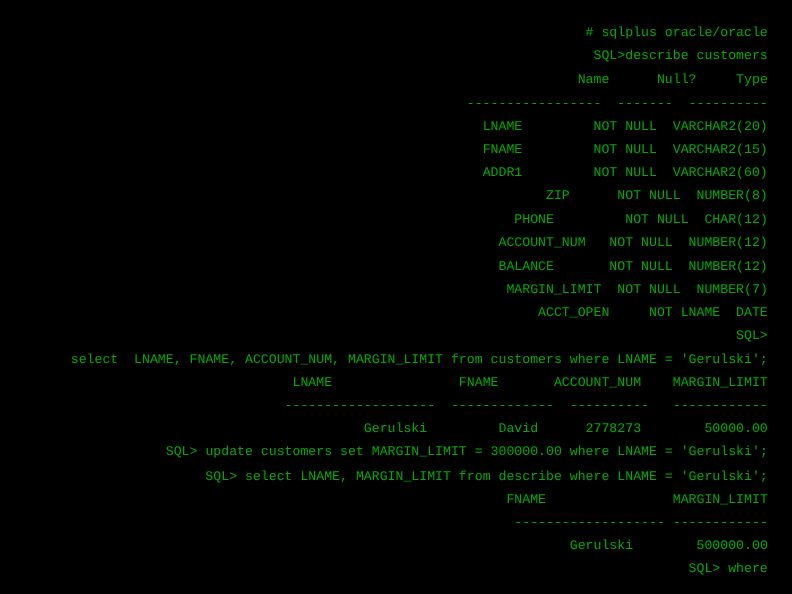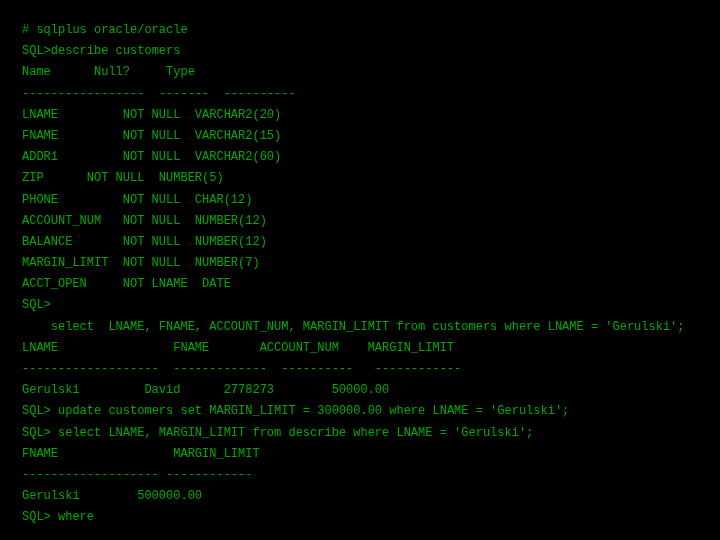--- a/index.html
+++ b/index.html
@@ -7,35 +7,35 @@
     color: #00aa00;
     font-family: "Courier New", Courier, monospace;
     font-size: 12px;
     padding: 22px 22px;
     margin: 0;
     width: 720px;
     height: 540px;
     box-sizing: border-box;
     line-height: 1.35;
   }
-  .line { white-space: pre; margin-bottom: 5px; }
+  .line { white-space: pre; margin-bottom: 5px; text-align: right; }
 </style>
 </head>
 <body>
 
 <div class="line"># sqlplus oracle/oracle</div>
 
 <div class="line"><span>SQL&gt;</span><span>describe customers</span></div>
 
 <div class="line">Name      Null?     Type</div>
 <div class="line">-----------------  -------  ----------</div>
 <div class="line">LNAME         NOT NULL  VARCHAR2(20)</div>
 <div class="line">FNAME         NOT NULL  VARCHAR2(15)</div>
 <div class="line">ADDR1         NOT NULL  VARCHAR2(60)</div>
-<div class="line">ZIP      NOT NULL  NUMBER(5)</div>
+<div class="line">ZIP      NOT NULL  NUMBER(8)</div>
 <div class="line">PHONE         NOT NULL  CHAR(12)</div>
 <div class="line">ACCOUNT_NUM   NOT NULL  NUMBER(12)</div>
 <div class="line">BALANCE       NOT NULL  NUMBER(12)</div>
 <div class="line">MARGIN_LIMIT  NOT NULL  NUMBER(7)</div>
 <div class="line">ACCT_OPEN     NOT LNAME  DATE</div>
 
 <div class="line">SQL&gt;</div>
 <div class="line">    select  LNAME, FNAME, ACCOUNT_NUM, MARGIN_LIMIT from customers where LNAME = 'Gerulski';</div>
 
 <div class="line">LNAME                FNAME       ACCOUNT_NUM    MARGIN_LIMIT</div>

